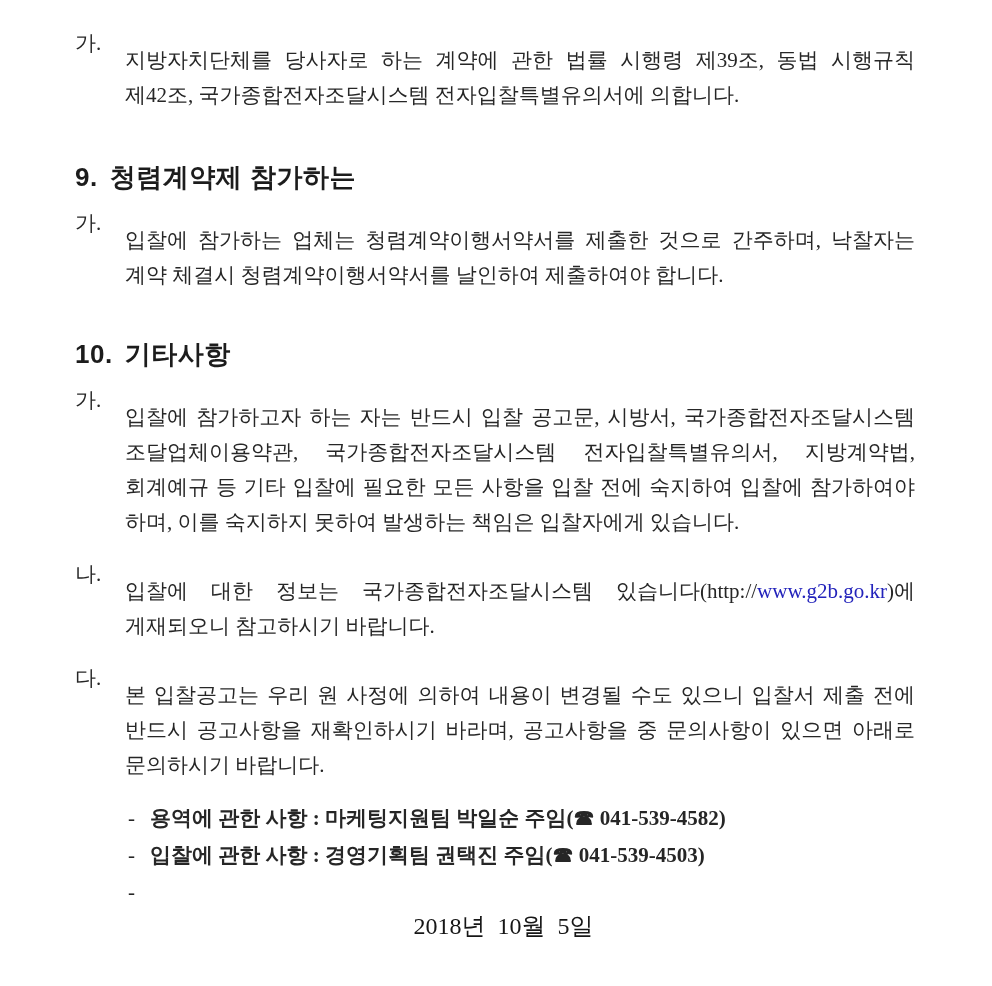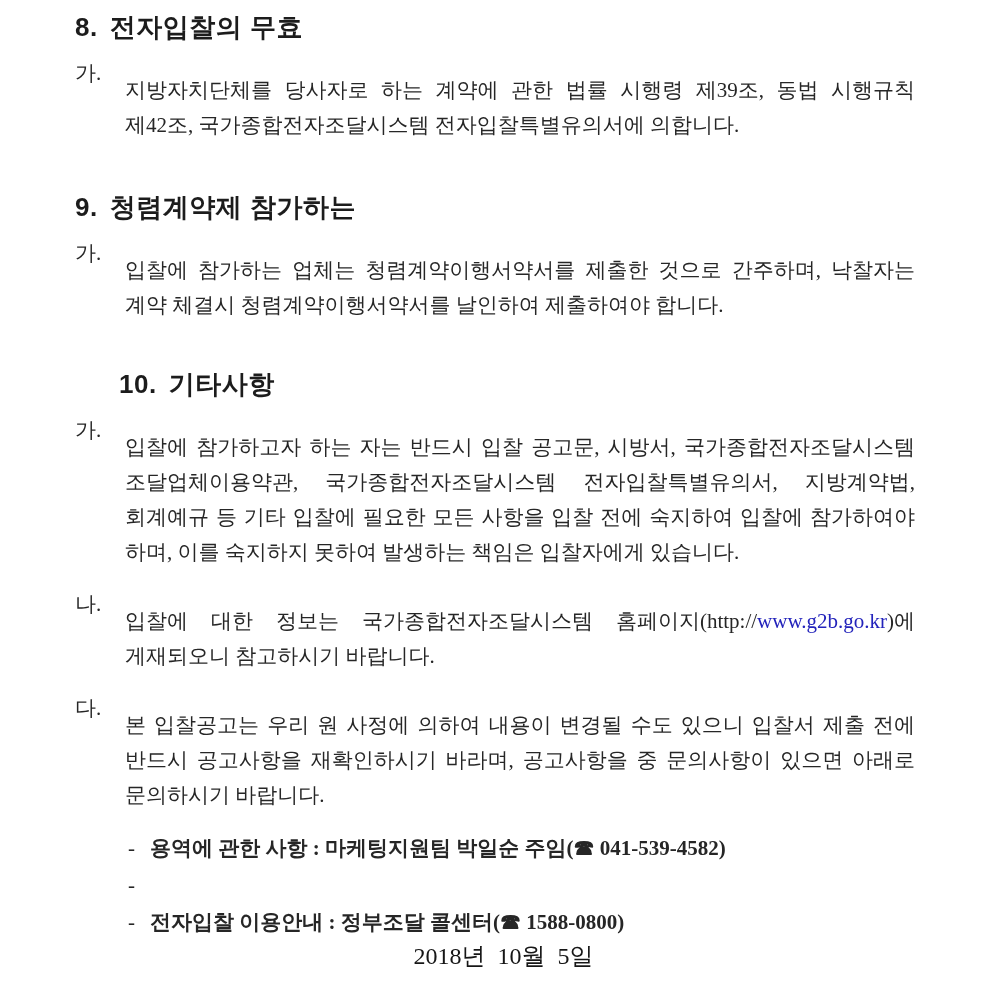--- a/index.html
+++ b/index.html
@@ -20,21 +20,21 @@
     font-family: "Liberation Sans", sans-serif;
     font-weight: bold;
     font-size: 26px;
     line-height: 30px;
     color: #1c1c1c;
     margin: 0;
     letter-spacing: 0.5px;
   }
   .sec-heading .sec-num { margin-right: 12px; }
   .mt-sec9  { margin-top: 32px; }
-  .mt-sec10 { margin-top: 29px; margin-left: 44px; }
+  .mt-sec10 { margin-top: 29px; }
 
   .item {
     display: flex;
     font-size: 21px;
     line-height: 35px;
     margin-top: 14px;
     color: #262626;
   }
   .item + .item { margin-top: 0; }
   .item .marker { flex: 0 0 33px; }
@@ -74,23 +74,20 @@
     letter-spacing: 2px;
     color: #111111;
   }
 </style>
 </head>
 <body>
 
 <div class="page">
 
   <section>
-    <h2 class="sec-heading">
-      <span class="sec-num">8.</span><span>전자입찰의 무효</span>
-    </h2>
     <div class="item">
       <span class="marker">가.</span>
       <p class="item-text">지방자치단체를 당사자로 하는 계약에 관한 법률 시행령 제39조, 동법 시행규칙 제42조, 국가종합전자조달시스템 전자입찰특별유의서에 의합니다.</p>
     </div>
   </section>
 
   <section>
     <h2 class="sec-heading mt-sec9">
       <span class="sec-num">9.</span><span>청렴계약제 참가하는</span>
     </h2>
@@ -105,39 +102,39 @@
       <span class="sec-num">10.</span><span>기타사항</span>
     </h2>
 
     <div class="item">
       <span class="marker">가.</span>
       <p class="item-text">입찰에 참가하고자 하는 자는 반드시 입찰 공고문, 시방서, 국가종합전자조달시스템 조달업체이용약관, 국가종합전자조달시스템 전자입찰특별유의서, 지방계약법, 회계예규 등 기타 입찰에 필요한 모든 사항을 입찰 전에 숙지하여 입찰에 참가하여야 하며, 이를 숙지하지 못하여 발생하는 책임은 입찰자에게 있습니다.</p>
     </div>
 
     <div class="item">
       <span class="marker">나.</span>
-      <p class="item-text"><span>입찰에 대한 정보는 국가종합전자조달시스템 홈페이지(http://</span><a class="link">www.g2b.go.kr</a><span>)에 게재되오니 참고하시기 바랍니다.</span></p>
+      <p class="item-text"><span>입찰에 대한 정보는 국가종합전자조달시스템 있습니다(http://</span><a class="link">www.g2b.go.kr</a><span>)에 게재되오니 참고하시기 바랍니다.</span></p>
     </div>
 
     <div class="item">
       <span class="marker">다.</span>
       <p class="item-text">본 입찰공고는 우리 원 사정에 의하여 내용이 변경될 수도 있으니 입찰서 제출 전에 반드시 공고사항을 재확인하시기 바라며, 공고사항을 중 문의사항이 있으면 아래로 문의하시기 바랍니다.</p>
     </div>
 
     <div class="contacts">
       <div class="contact-line">
         <span class="dash">-</span>
         <p class="contact-text">용역에 관한 사항 : 마케팅지원팀 박일순 주임(☎ 041-539-4582)</p>
       </div>
       <div class="contact-line">
         <span class="dash">-</span>
+        <p class="contact-text">입찰에 관한 사항 : 경영기획팀 권택진 주임(☎ 041-539-4503)</p>
       </div>
       <div class="contact-line">
         <span class="dash">-</span>
-        <p class="contact-text">전자입찰 이용안내 : 정부조달 콜센터(☎ 1588-0800)</p>
       </div>
     </div>
   </section>
 
   <div class="date-line">2018년 10월 5일</div>
   <div class="signer-line">(재)충청남도경제진흥원장</div>
 
 </div>
 
 </body></html>

